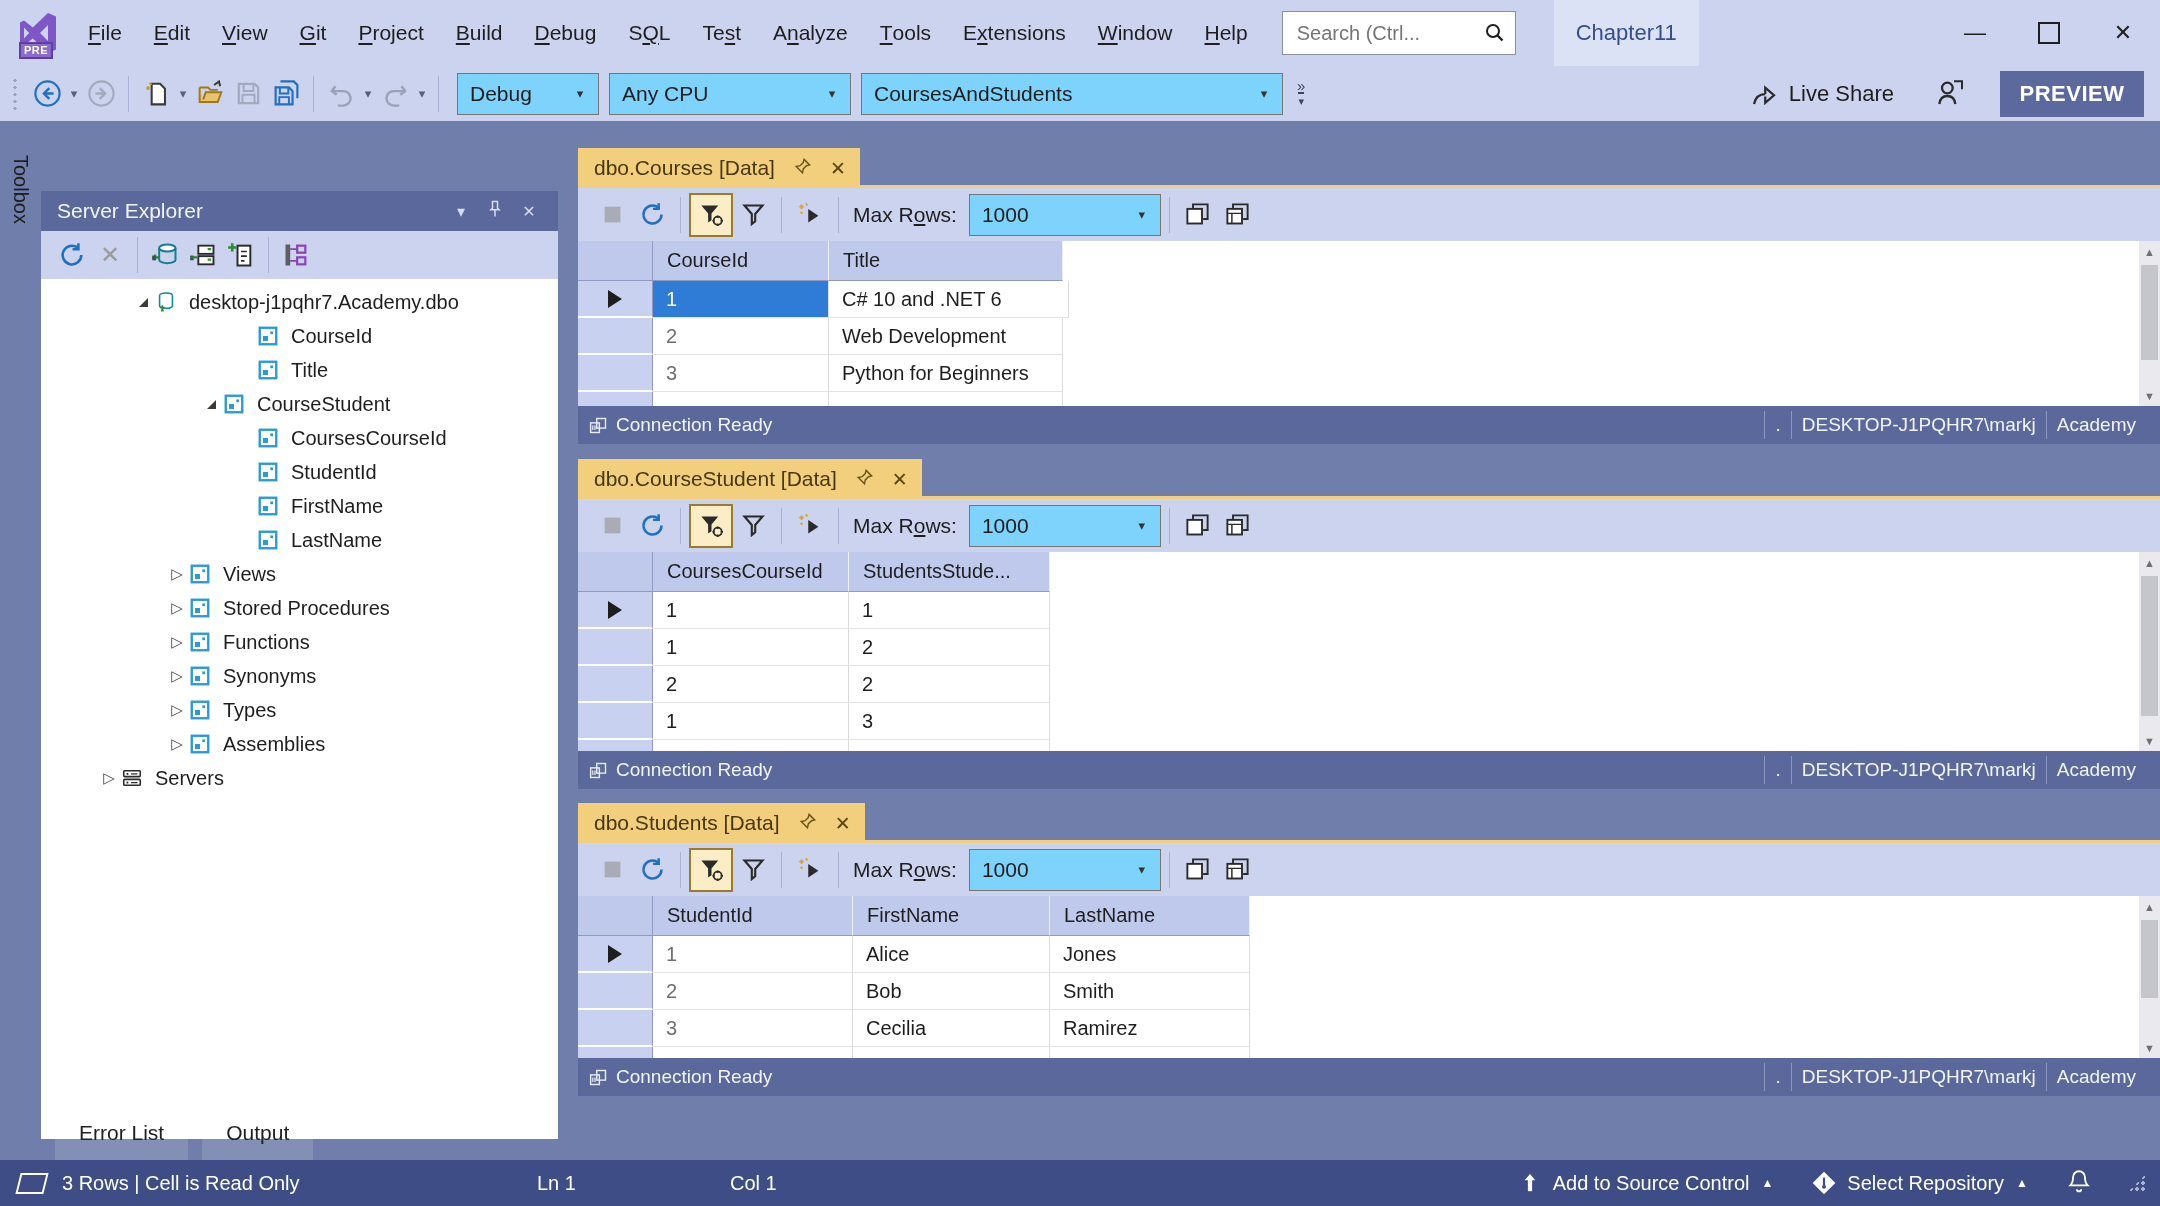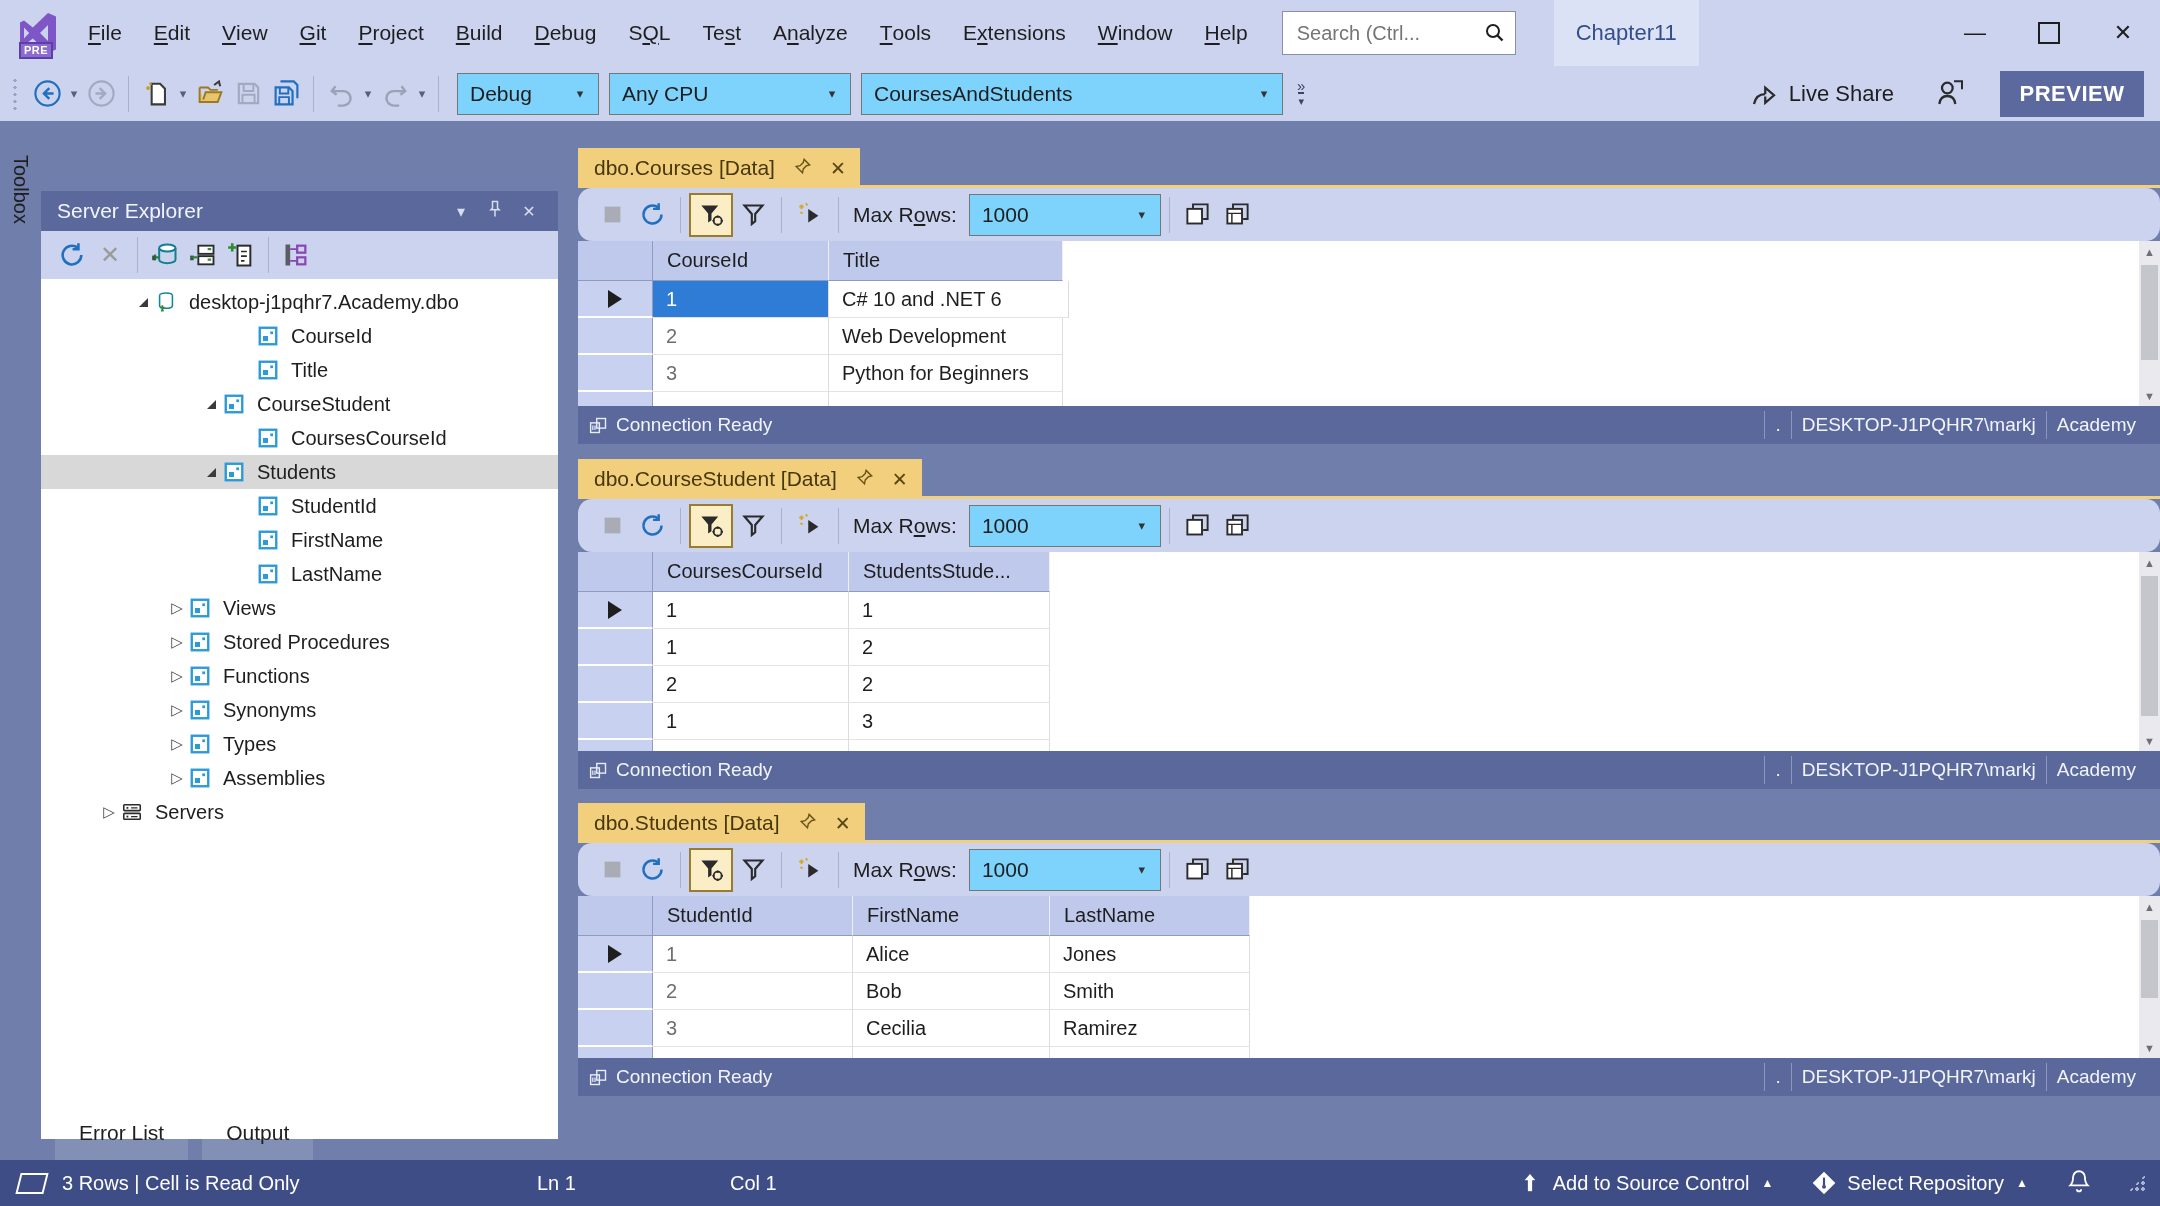--- a/index.html
+++ b/index.html
@@ -86,21 +86,21 @@
   .pane2{height:330px;margin-bottom:14px;}
   .pane3{height:293px;}
   .tabstrip{height:40px;position:relative;}
   .tab{position:absolute;left:0;top:0;height:40px;background:#F2CF7C;display:flex;
     align-items:center;padding:0 14px 0 16px;color:#47370C;font-size:21px;z-index:2;}
   .tab .pin{margin:2px 4px 0 18px;}
   .tab svg{width:19px;height:19px;}
   .tab .tx{font-size:19px;margin-left:14px;color:#5A4712;}
   .tab-underline{position:absolute;left:0;right:0;bottom:0;height:3px;background:#F2CF7C;}
 
-  .pane-toolbar{height:53px;background:#CBD3EF;display:flex;align-items:center;padding-left:14px;border-radius:14px;}
+  .pane-toolbar{height:53px;background:#CBD3EF;display:flex;align-items:center;padding-left:14px;}
   .pane-toolbar .tbtn{width:40px;height:42px;}
   .pane-toolbar .tbtn svg{width:27px;height:27px;}
   .tbtn.toggled{background:#FBEEC6;border:2px solid #9A7C2E;width:40px;height:40px;}
   .mr-label{font-size:21px;color:#1E1E1E;margin:0 10px 0 6px;}
   .mr-combo{width:168px;margin-left:2px;}
   .pane-toolbar .tsep{background:#A9B1D2;}
 
   .grid{position:relative;background:#fff;overflow:hidden;}
   .pane1 .grid{height:165px;}
   .pane2 .grid{height:199px;}
@@ -405,33 +405,20 @@
             <span class="tri"></span>
             <span class="ticn">
               <svg viewBox="0 0 24 24">
                 <rect x="3" y="3" width="18" height="18" fill="#fff" stroke="#2D9AD6" stroke-width="2.6"></rect>
                 <rect x="6.5" y="12" width="5.5" height="5.5" fill="#2D9AD6"></rect>
                 <rect x="14.5" y="7" width="3" height="3" fill="#2D9AD6"></rect>
               </svg>
             </span>
             <span>CoursesCourseId</span>
           </div>
-          <div class="trow sel" style="padding-left: 158px;">
-            <span class="tri">
-              <span class="tri-open"></span>
-            </span>
-            <span class="ticn">
-              <svg viewBox="0 0 24 24">
-                <rect x="3" y="3" width="18" height="18" fill="#fff" stroke="#2D9AD6" stroke-width="2.6"></rect>
-                <rect x="6.5" y="12" width="5.5" height="5.5" fill="#2D9AD6"></rect>
-                <rect x="14.5" y="7" width="3" height="3" fill="#2D9AD6"></rect>
-              </svg>
-            </span>
-            <span>Students</span>
-          </div>
           <div class="trow" style="padding-left: 192px;">
             <span class="tri"></span>
             <span class="ticn">
               <svg viewBox="0 0 24 24">
                 <rect x="3" y="3" width="18" height="18" fill="#fff" stroke="#2D9AD6" stroke-width="2.6"></rect>
                 <rect x="6.5" y="12" width="5.5" height="5.5" fill="#2D9AD6"></rect>
                 <rect x="14.5" y="7" width="3" height="3" fill="#2D9AD6"></rect>
               </svg>
             </span>
             <span>StudentId</span>

